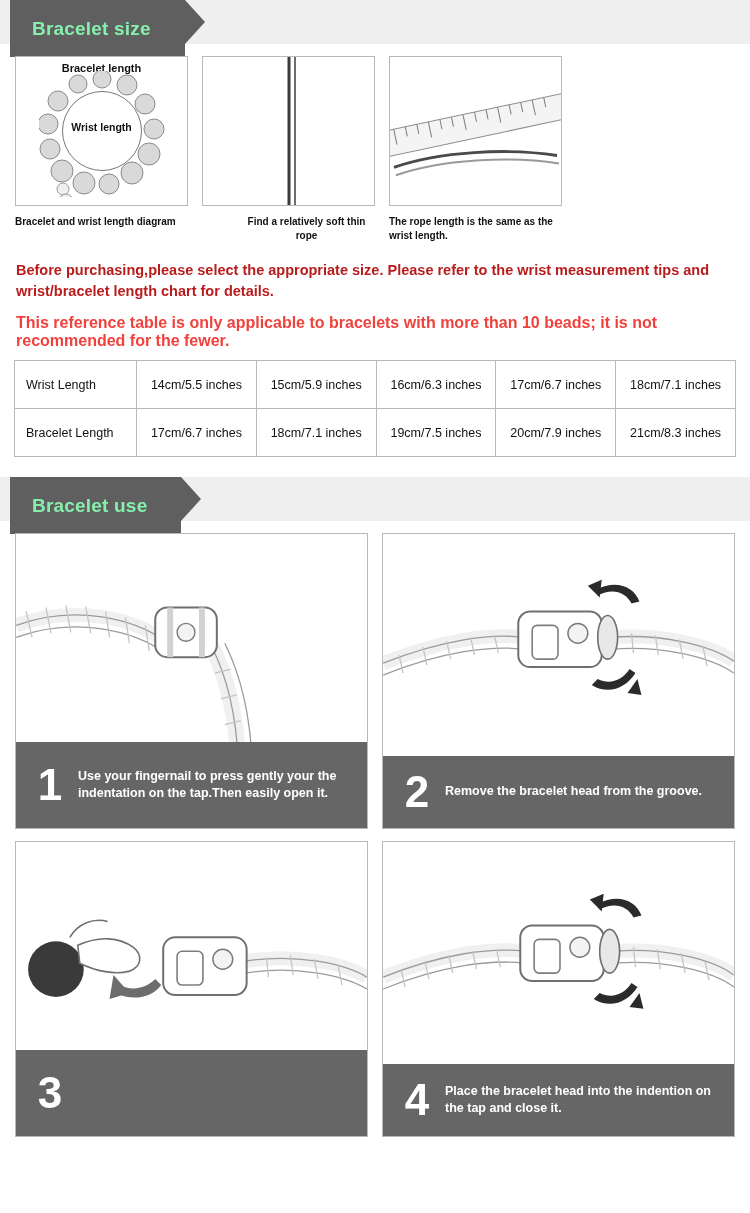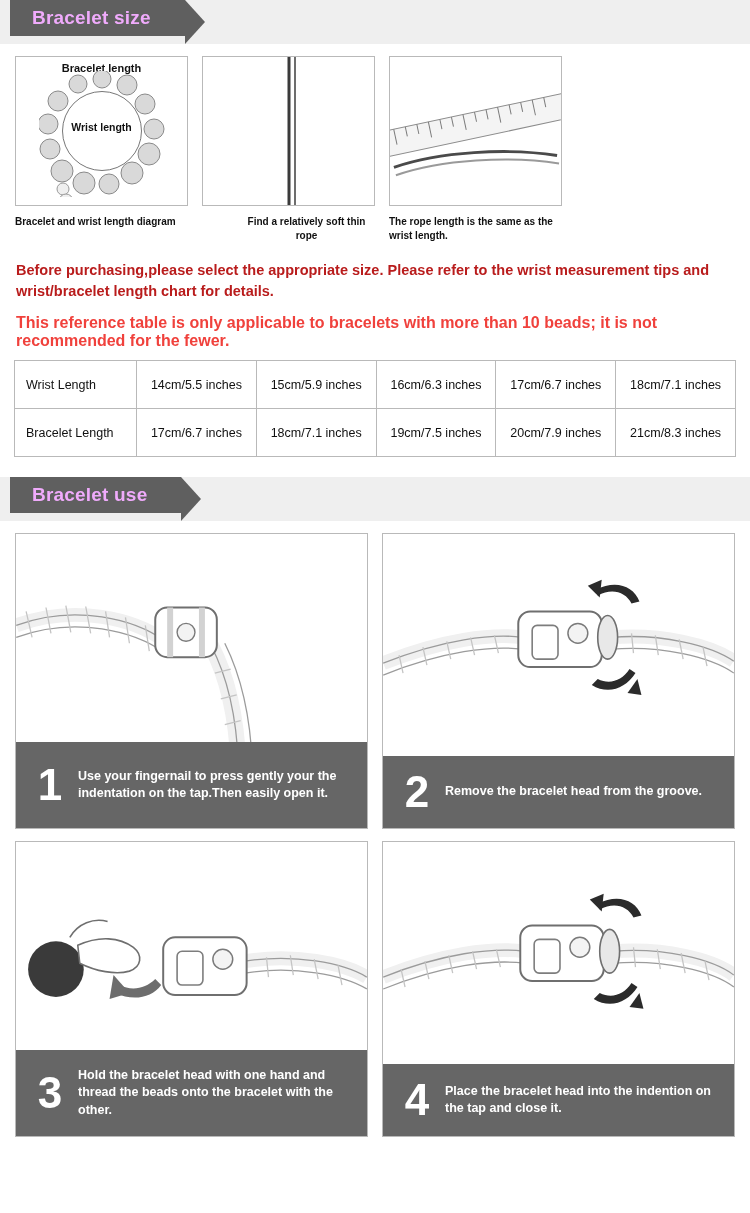--- a/index.html
+++ b/index.html
@@ -17,23 +17,23 @@
   .banner {
     position: relative;
     height: 44px;
     background: #efefef;
     width: 750px;
   }
   .banner .tab {
     position: absolute;
     left: 10px;
     top: 0;
-    height: 36px;
+    height: 57px;
     background: #5f5f5f;
-    color: #f0abfc;
+    color: #86efac;
     font-size: 19px;
     font-weight: bold;
     display: flex;
     align-items: center;
     padding: 0 34px 0 22px;
     letter-spacing: .2px;
   }
   .banner .tab::after {
     content: "";
     position: absolute;
@@ -387,21 +387,20 @@
             <path d="M62 104 C84 94 104 96 118 106 C128 114 126 126 114 130 C100 134 80 130 64 122 Z"></path>
             <path d="M54 96 C62 82 78 76 92 80"></path>
           </g>
           <g fill="#6d6d6d">
             <path d="M100 152 C116 160 136 158 146 144 L140 138 C130 148 116 150 104 144 Z"></path>
             <path d="M98 134 L94 158 L114 152 Z"></path>
           </g>
         </svg>
         <div class="use-caption tall">
           <div class="num">3</div>
-          <div class="txt">Hold the bracelet head with one hand and thread the beads onto the bracelet with the other.</div>
         </div>
       </div>
     </div>
 
     <div class="use-cell">
       <div class="use-box">
         <svg class="use-art" viewBox="0 0 353 296">
           <g fill="none" stroke="#9b9b9b" stroke-width="1.3">
             <path d="M0 136 C60 112 110 106 142 110" stroke-width="14" stroke="#f0f0f0"></path>
             <path d="M0 136 C60 112 110 106 142 110"></path>

